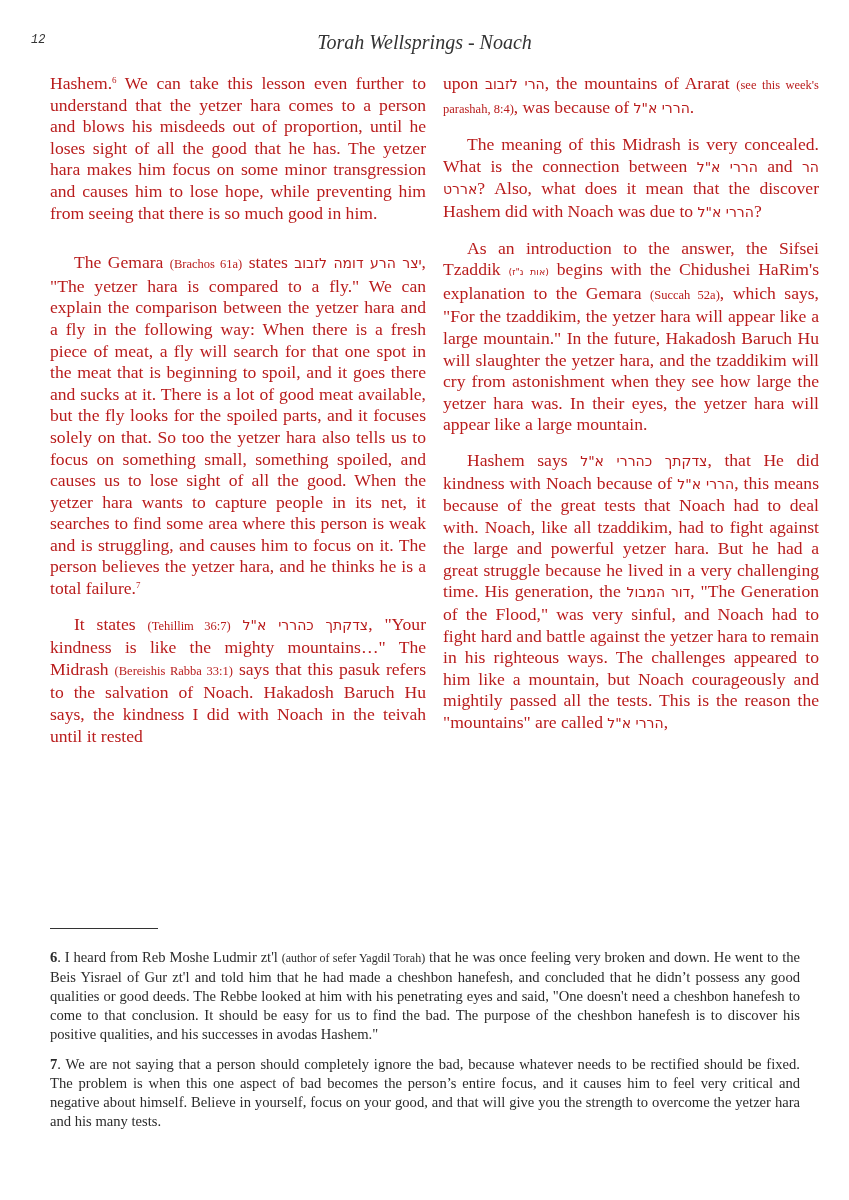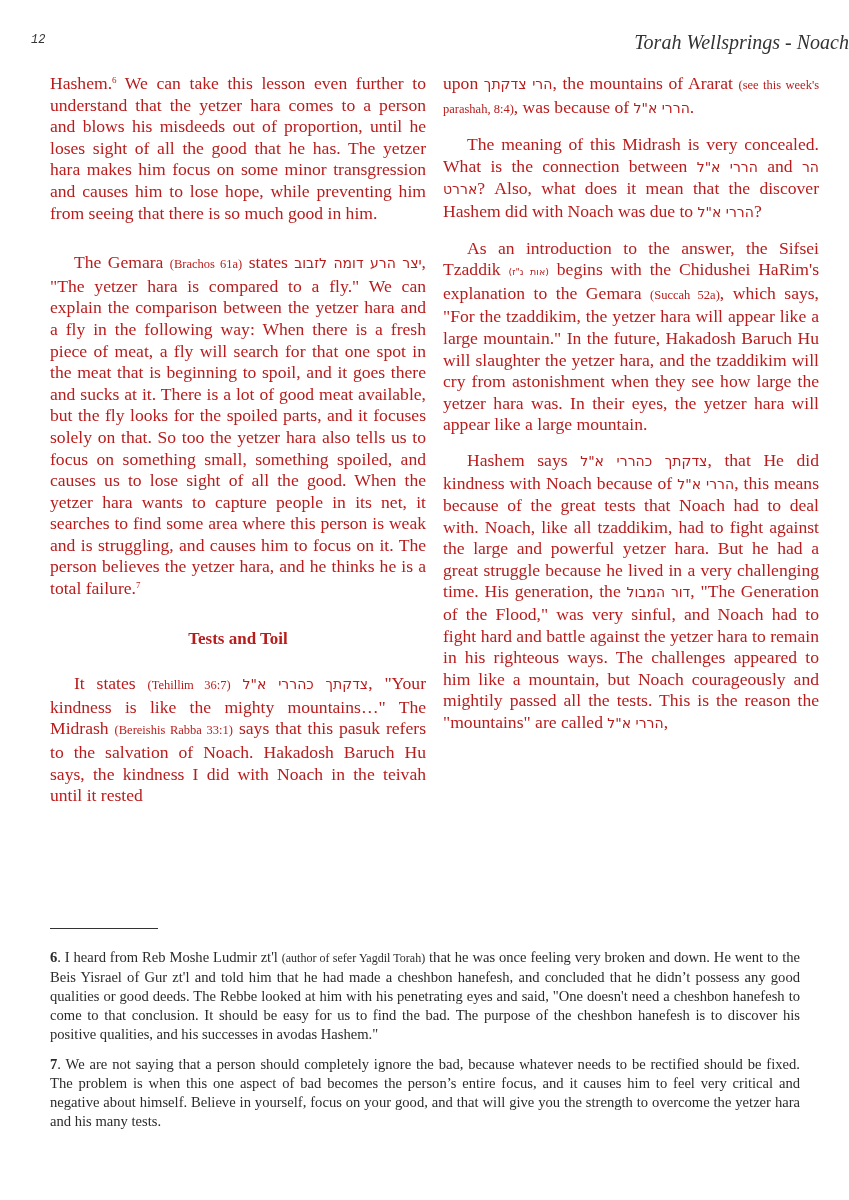--- a/index.html
+++ b/index.html
@@ -7,21 +7,21 @@
       width: 849px; height: 1200px; position: relative; overflow: hidden;
       font-family: "DejaVu Serif", "Liberation Serif", serif;
       color: #2a2a2a;
     }
     .page-number {
       position: absolute; left: 31px; top: 33px;
       font-family: Liberation Mono, monospace; font-style: italic;
       font-size: 12px; color: #333;
     }
     .running-head {
-      position: absolute; left: 0; right: 0; top: 31px; text-align: right;
+      position: absolute; left: 0; right: 0; top: 31px; text-align: center;
       font-family: "Liberation Serif", serif; font-style: italic;
       font-size: 20px; color: #333;
     }
     .col {
       position: absolute; top: 73px; width: 376px;
       font-family: "Liberation Serif", serif;
       font-size: 17.6px; line-height: 21.6px; text-align: justify;
       color: #b91c1c;
     }
     .col.left { left: 50px; }
@@ -54,27 +54,26 @@
 <body>
 
 <div class="page-number">12</div>
 <div class="running-head">Torah Wellsprings - Noach</div>
 
 <div class="col left">
   <p class="gap-lg"><span>Hashem.</span><sup>6</sup><span> We can take this lesson even further to understand that the yetzer hara comes to a person and blows his misdeeds out of proportion, until he loses sight of all the good that he has. The yetzer hara makes him focus on some minor transgression and causes him to lose hope, while preventing him from seeing that there is so much good in him.</span></p>
 
   <p class="indent"><span>The Gemara </span><span class="small">(Brachos 61a)</span><span> states </span><span class="he">יצר הרע דומה לזבוב</span><span>, "The yetzer hara is compared to a fly." We can explain the comparison between the yetzer hara and a fly in the following way: When there is a fresh piece of meat, a fly will search for that one spot in the meat that is beginning to spoil, and it goes there and sucks at it. There is a lot of good meat available, but the fly looks for the spoiled parts, and it focuses solely on that. So too the yetzer hara also tells us to focus on something small, something spoiled, and causes us to lose sight of all the good. When the yetzer hara wants to capture people in its net, it searches to find some area where this person is weak and is struggling, and causes him to focus on it. The person believes the yetzer hara, and he thinks he is a total failure.</span><sup>7</sup></p>
 
-  <p class="section-heading">Tests and Toil</p>
 
   <p class="indent"><span>It states </span><span class="small">(Tehillim 36:7)</span><span> </span><span class="he">צדקתך כהררי א"ל</span><span>, "Your kindness is like the mighty mountains…" The Midrash </span><span class="small">(Bereishis Rabba 33:1)</span><span> says that this pasuk refers to the salvation of Noach. Hakadosh Baruch Hu says, the kindness I did with Noach in the teivah until it rested</span></p>
 </div>
 
 <div class="col right">
-  <p><span>upon </span><span class="he">הרי צדקתך</span><span>, the mountains of Ararat </span><span class="small">(see this week's parashah, 8:4)</span><span>, was because of </span><span class="he">הררי א"ל</span><span>.</span></p>
+  <p><span>upon </span><span class="he">הרי לזבוב</span><span>, the mountains of Ararat </span><span class="small">(see this week's parashah, 8:4)</span><span>, was because of </span><span class="he">הררי א"ל</span><span>.</span></p>
 
   <p class="indent"><span>The meaning of this Midrash is very concealed. What is the connection between </span><span class="he">הררי א"ל</span><span> and </span><span class="he">הר אררט</span><span>? Also, what does it mean that the discover Hashem did with Noach was due to </span><span class="he">הררי א"ל</span><span>?</span></p>
 
   <p class="indent"><span>As an introduction to the answer, the Sifsei Tzaddik </span><span class="he-small">(אות נ"ז)</span><span> begins with the Chidushei HaRim's explanation to the Gemara </span><span class="small">(Succah 52a)</span><span>, which says, "For the tzaddikim, the yetzer hara will appear like a large mountain." In the future, Hakadosh Baruch Hu will slaughter the yetzer hara, and the tzaddikim will cry from astonishment when they see how large the yetzer hara was. In their eyes, the yetzer hara will appear like a large mountain.</span></p>
 
 
   <p class="indent"><span>Hashem says </span><span class="he">צדקתך כהררי א"ל</span><span>, that He did kindness with Noach because of </span><span class="he">הררי א"ל</span><span>, this means because of the great tests that Noach had to deal with. Noach, like all tzaddikim, had to fight against the large and powerful yetzer hara. But he had a great struggle because he lived in a very challenging time. His generation, the </span><span class="he">דור המבול</span><span>, "The Generation of the Flood," was very sinful, and Noach had to fight hard and battle against the yetzer hara to remain in his righteous ways. The challenges appeared to him like a mountain, but Noach courageously and mightily passed all the tests. This is the reason the "mountains" are called </span><span class="he">הררי א"ל</span><span>,</span></p>
 </div>
 
 <div class="fn-rule"></div>

